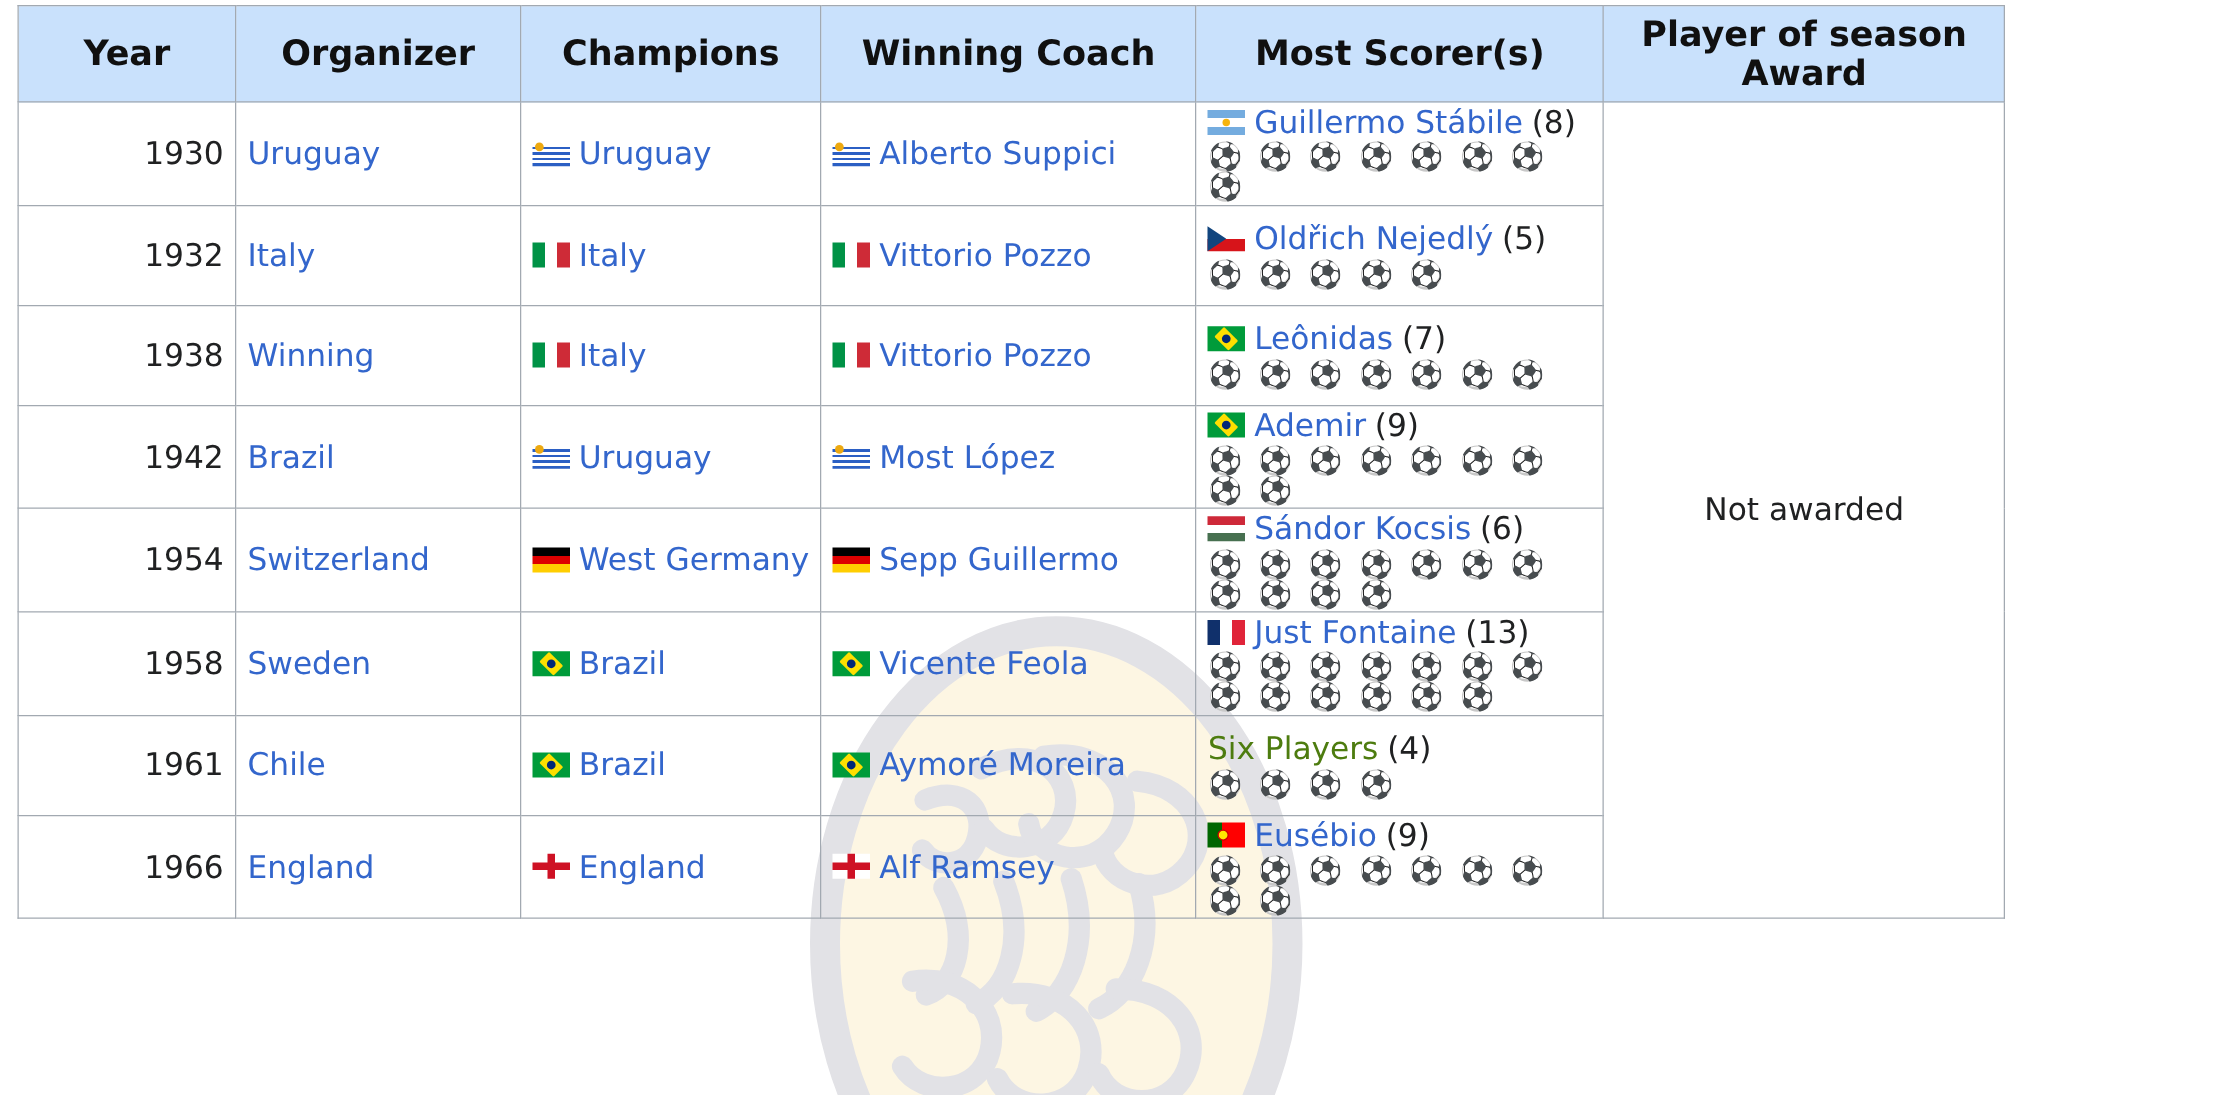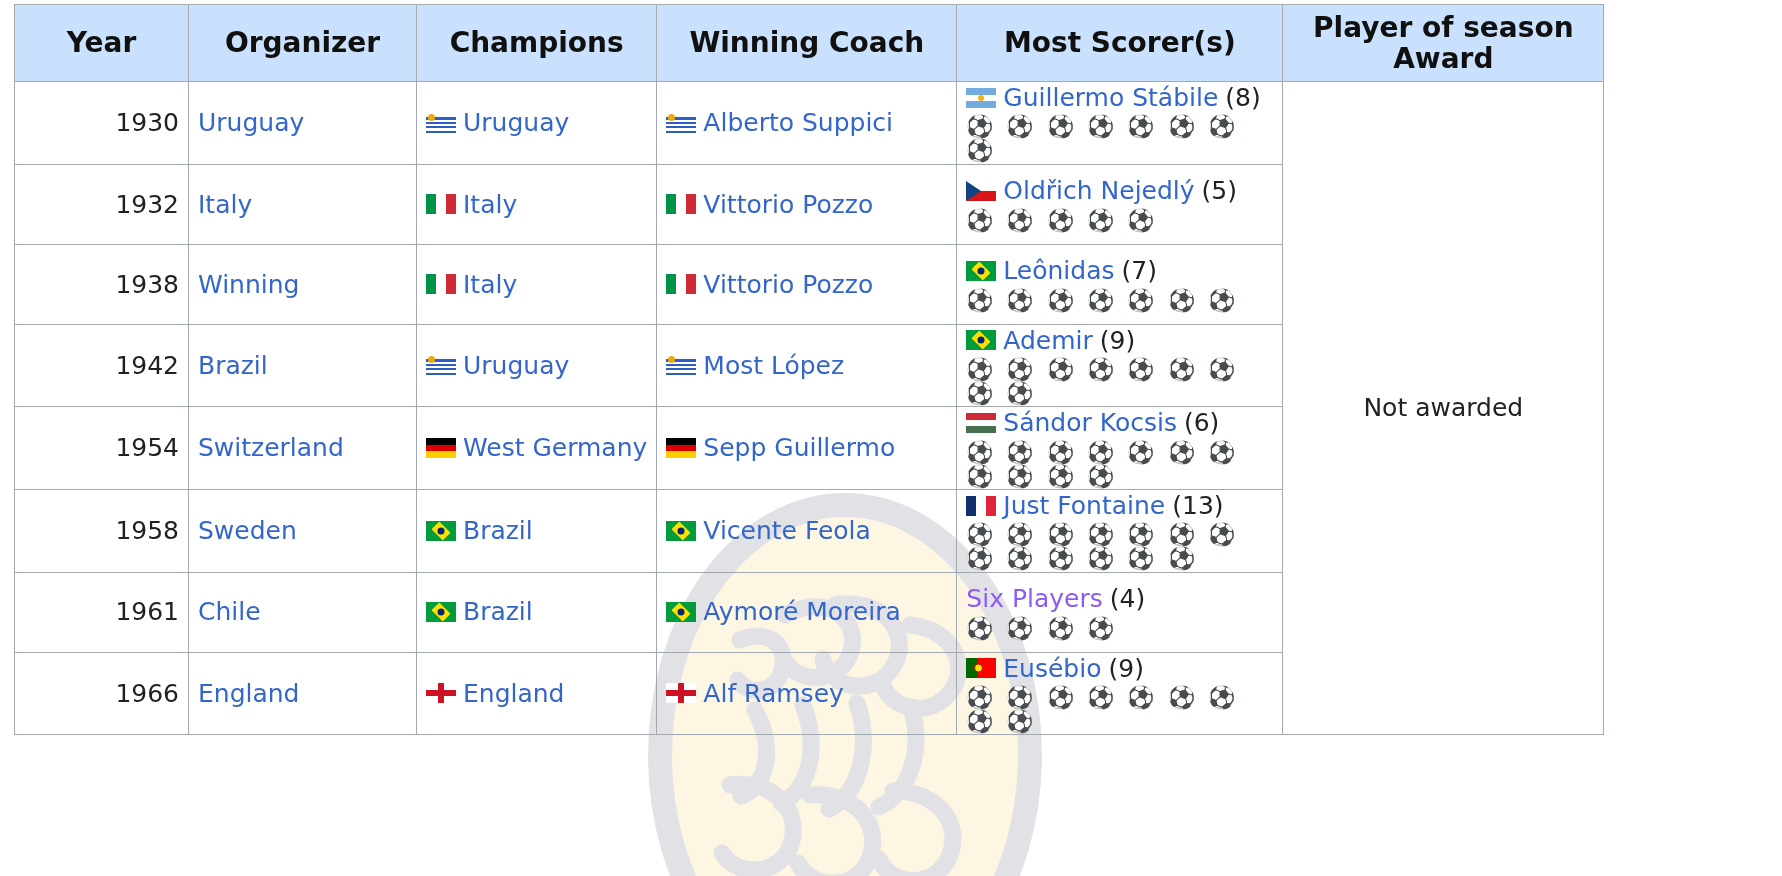--- a/index.html
+++ b/index.html
@@ -90,21 +90,21 @@
     font-size: 25px;
     color: #202122;
   }
   .rowh { height: 80px; }
 
   a.lk {
     color: #3366cc;
     text-decoration: none;
     white-space: nowrap;
   }
-  .plain { color: #8b5cf6; }
+  .plain { color: #4d7c0f; }
   .count { color: #202122; }
 
   .entryline {
     display: flex;
     align-items: center;
     gap: 7px;
     white-space: nowrap;
   }
   .balls {
     margin-top: 2px;

